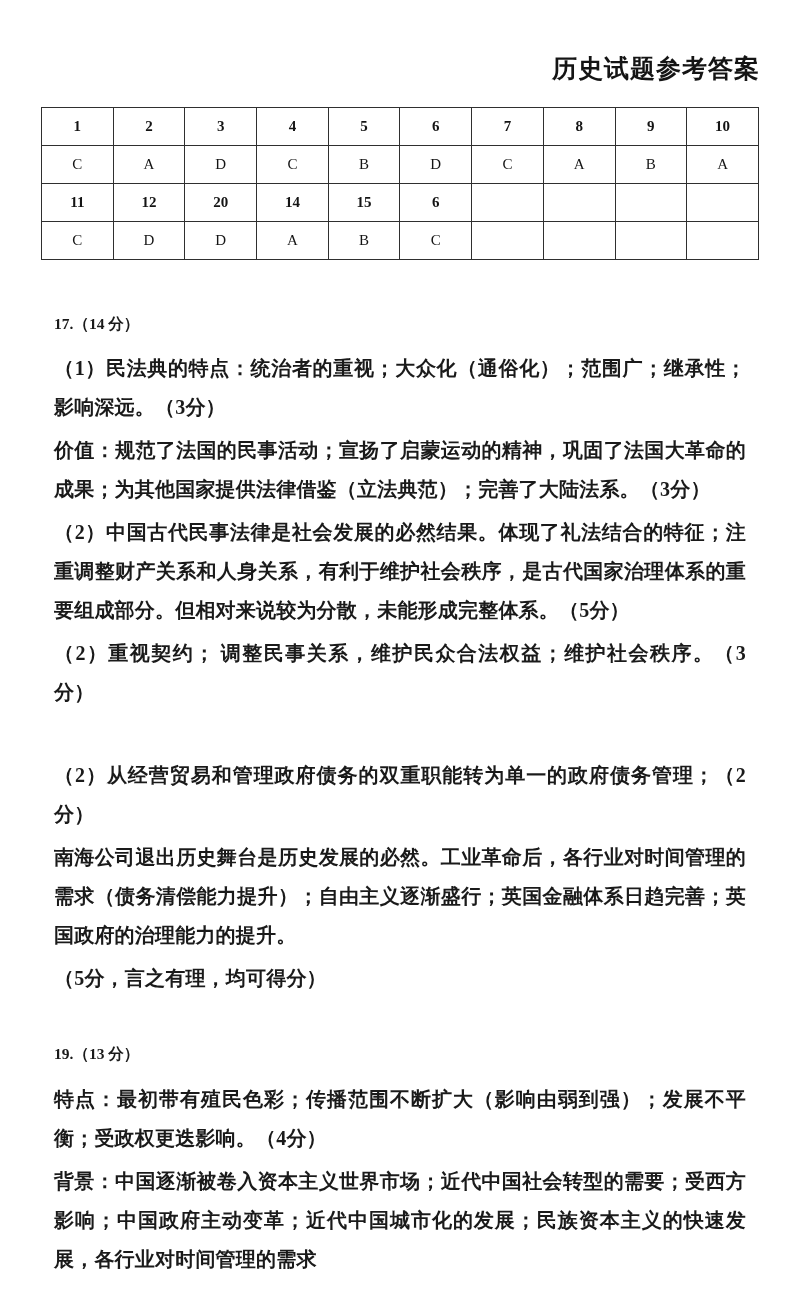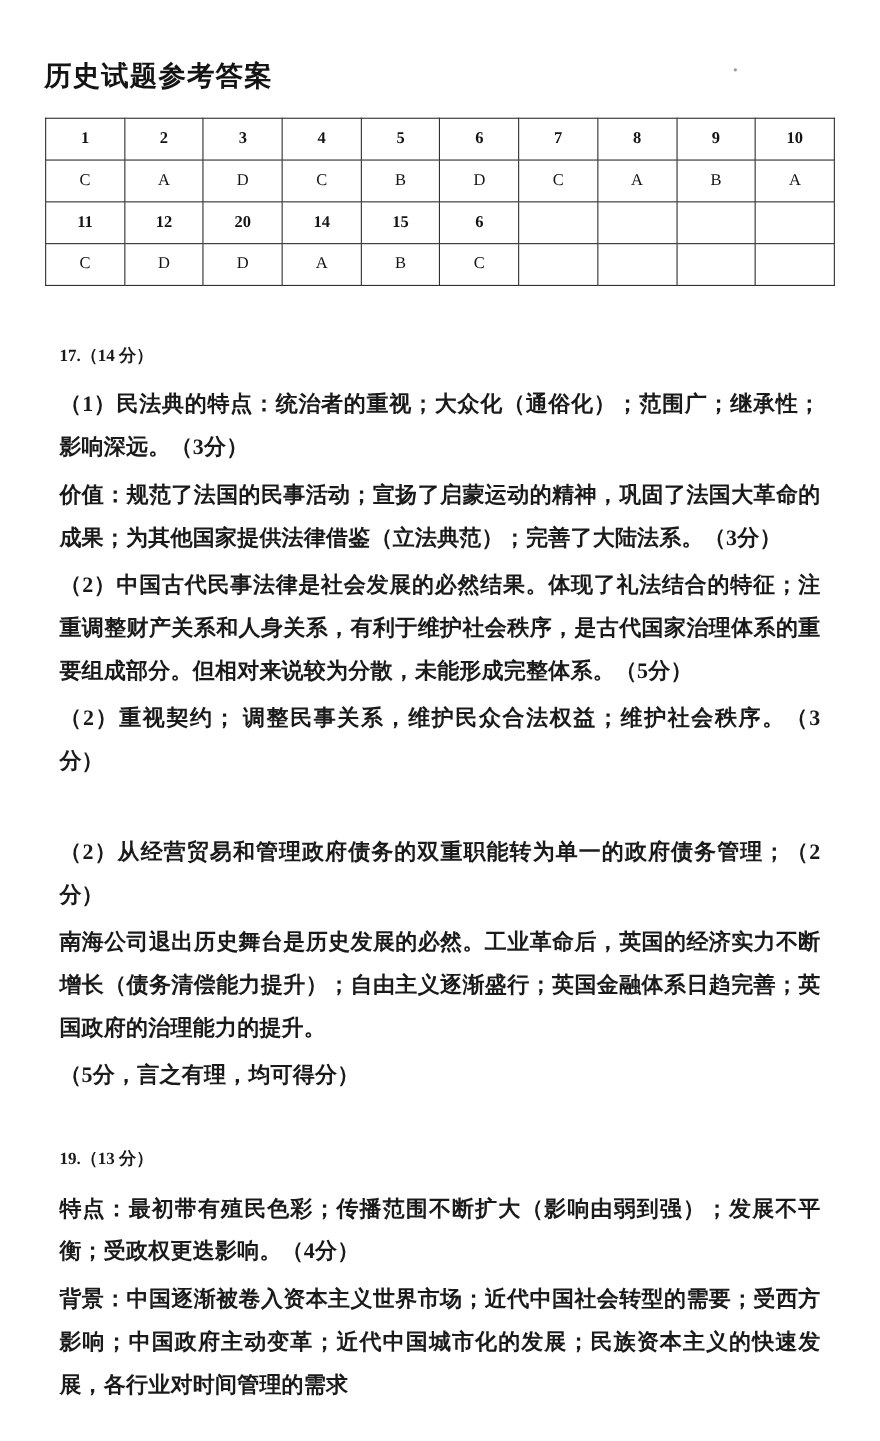--- a/index.html
+++ b/index.html
@@ -16,21 +16,21 @@
     overflow: hidden;
   }
   .page {
     width: 800px;
     height: 1310px;
     box-sizing: border-box;
     padding: 52px 40px 0 40px;
     position: relative;
   }
   .doc-title {
-    text-align: left;
+    text-align: right;
     font-size: 25px;
     font-weight: bold;
     letter-spacing: 1px;
     margin: 0 0 22px 0;
     font-family: "Liberation Serif", "DejaVu Serif", serif;
     color: #141414;
   }
   .dot-mark {
     position: absolute;
     right: 130px;
@@ -147,21 +147,21 @@
       <p class="para">（1）民法典的特点：统治者的重视；大众化（通俗化）；范围广；继承性；影响深远。（3分）</p>
       <p class="para">价值：规范了法国的民事活动；宣扬了启蒙运动的精神，巩固了法国大革命的成果；为其他国家提供法律借鉴（立法典范）；完善了大陆法系。（3分）</p>
       <p class="para">（2）中国古代民事法律是社会发展的必然结果。体现了礼法结合的特征；注重调整财产关系和人身关系，有利于维护社会秩序，是古代国家治理体系的重要组成部分。但相对来说较为分散，未能形成完整体系。（5分）</p>
       <p class="para">（2）重视契约； 调整民事关系，维护民众合法权益；维护社会秩序。（3分）</p>
     </div>
 
     <div class="gap-lg"></div>
 
     <div>
       <p class="para">（2）从经营贸易和管理政府债务的双重职能转为单一的政府债务管理；（2分）</p>
-      <p class="para">南海公司退出历史舞台是历史发展的必然。工业革命后，英国的经济实力不断增长（债务清偿能力提升）；自由主义逐渐盛行；英国金融体系日趋完善；英国政府的治理能力的提升。</p>
+      <p class="para">南海公司退出历史舞台是历史发展的必然。工业革命后，各行业对时间管理的需求（债务清偿能力提升）；自由主义逐渐盛行；英国金融体系日趋完善；英国政府的治理能力的提升。</p>
       <p class="para">（5分，言之有理，均可得分）</p>
     </div>
 
     <div class="gap-lg"></div>
 
     <div>
       <p class="q-head">19.（13 分）</p>
       <p class="para">特点：最初带有殖民色彩；传播范围不断扩大（影响由弱到强）；发展不平衡；受政权更迭影响。（4分）</p>
       <p class="para">背景：中国逐渐被卷入资本主义世界市场；近代中国社会转型的需要；受西方影响；中国政府主动变革；近代中国城市化的发展；民族资本主义的快速发展，各行业对时间管理的需求</p>
     </div>

